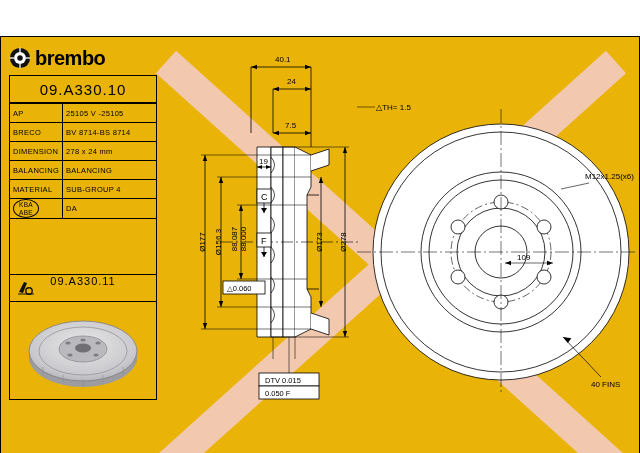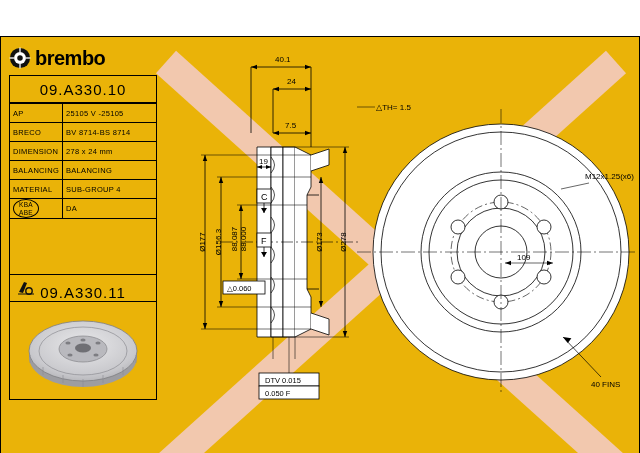--- a/index.html
+++ b/index.html
@@ -59,22 +59,22 @@
     text-align:center;font-size:7px;line-height:8px;padding:1px 0;
   }
   .kba-oval{
     display:inline-block;border:1px solid #000;border-radius:50%;
     padding:1px 5px;font-size:6.5px;line-height:7.5px;
   }
   .spacer-box{
     border:1px solid #000;border-top:none;height:56px;width:148px;box-sizing:border-box;
   }
   .part-box2{
-    border:1px solid #000;border-top:none;height:26px;display:flex;align-items:flex-end;justify-content:center;
-    font-size:15px;letter-spacing:1px;
+    border:1px solid #000;border-top:none;height:26px;display:flex;align-items:flex-start;justify-content:center;
+    font-size:11px;letter-spacing:1px;
     position:relative;
   }
   .part-box2 .hubicon{position:absolute;left:6px;top:3px;}
   .photo-box{
     border:1px solid #000;border-top:none;height:98px;width:148px;box-sizing:border-box;
     display:flex;align-items:center;justify-content:center;
     overflow:hidden;
   }
   
   .footer{

